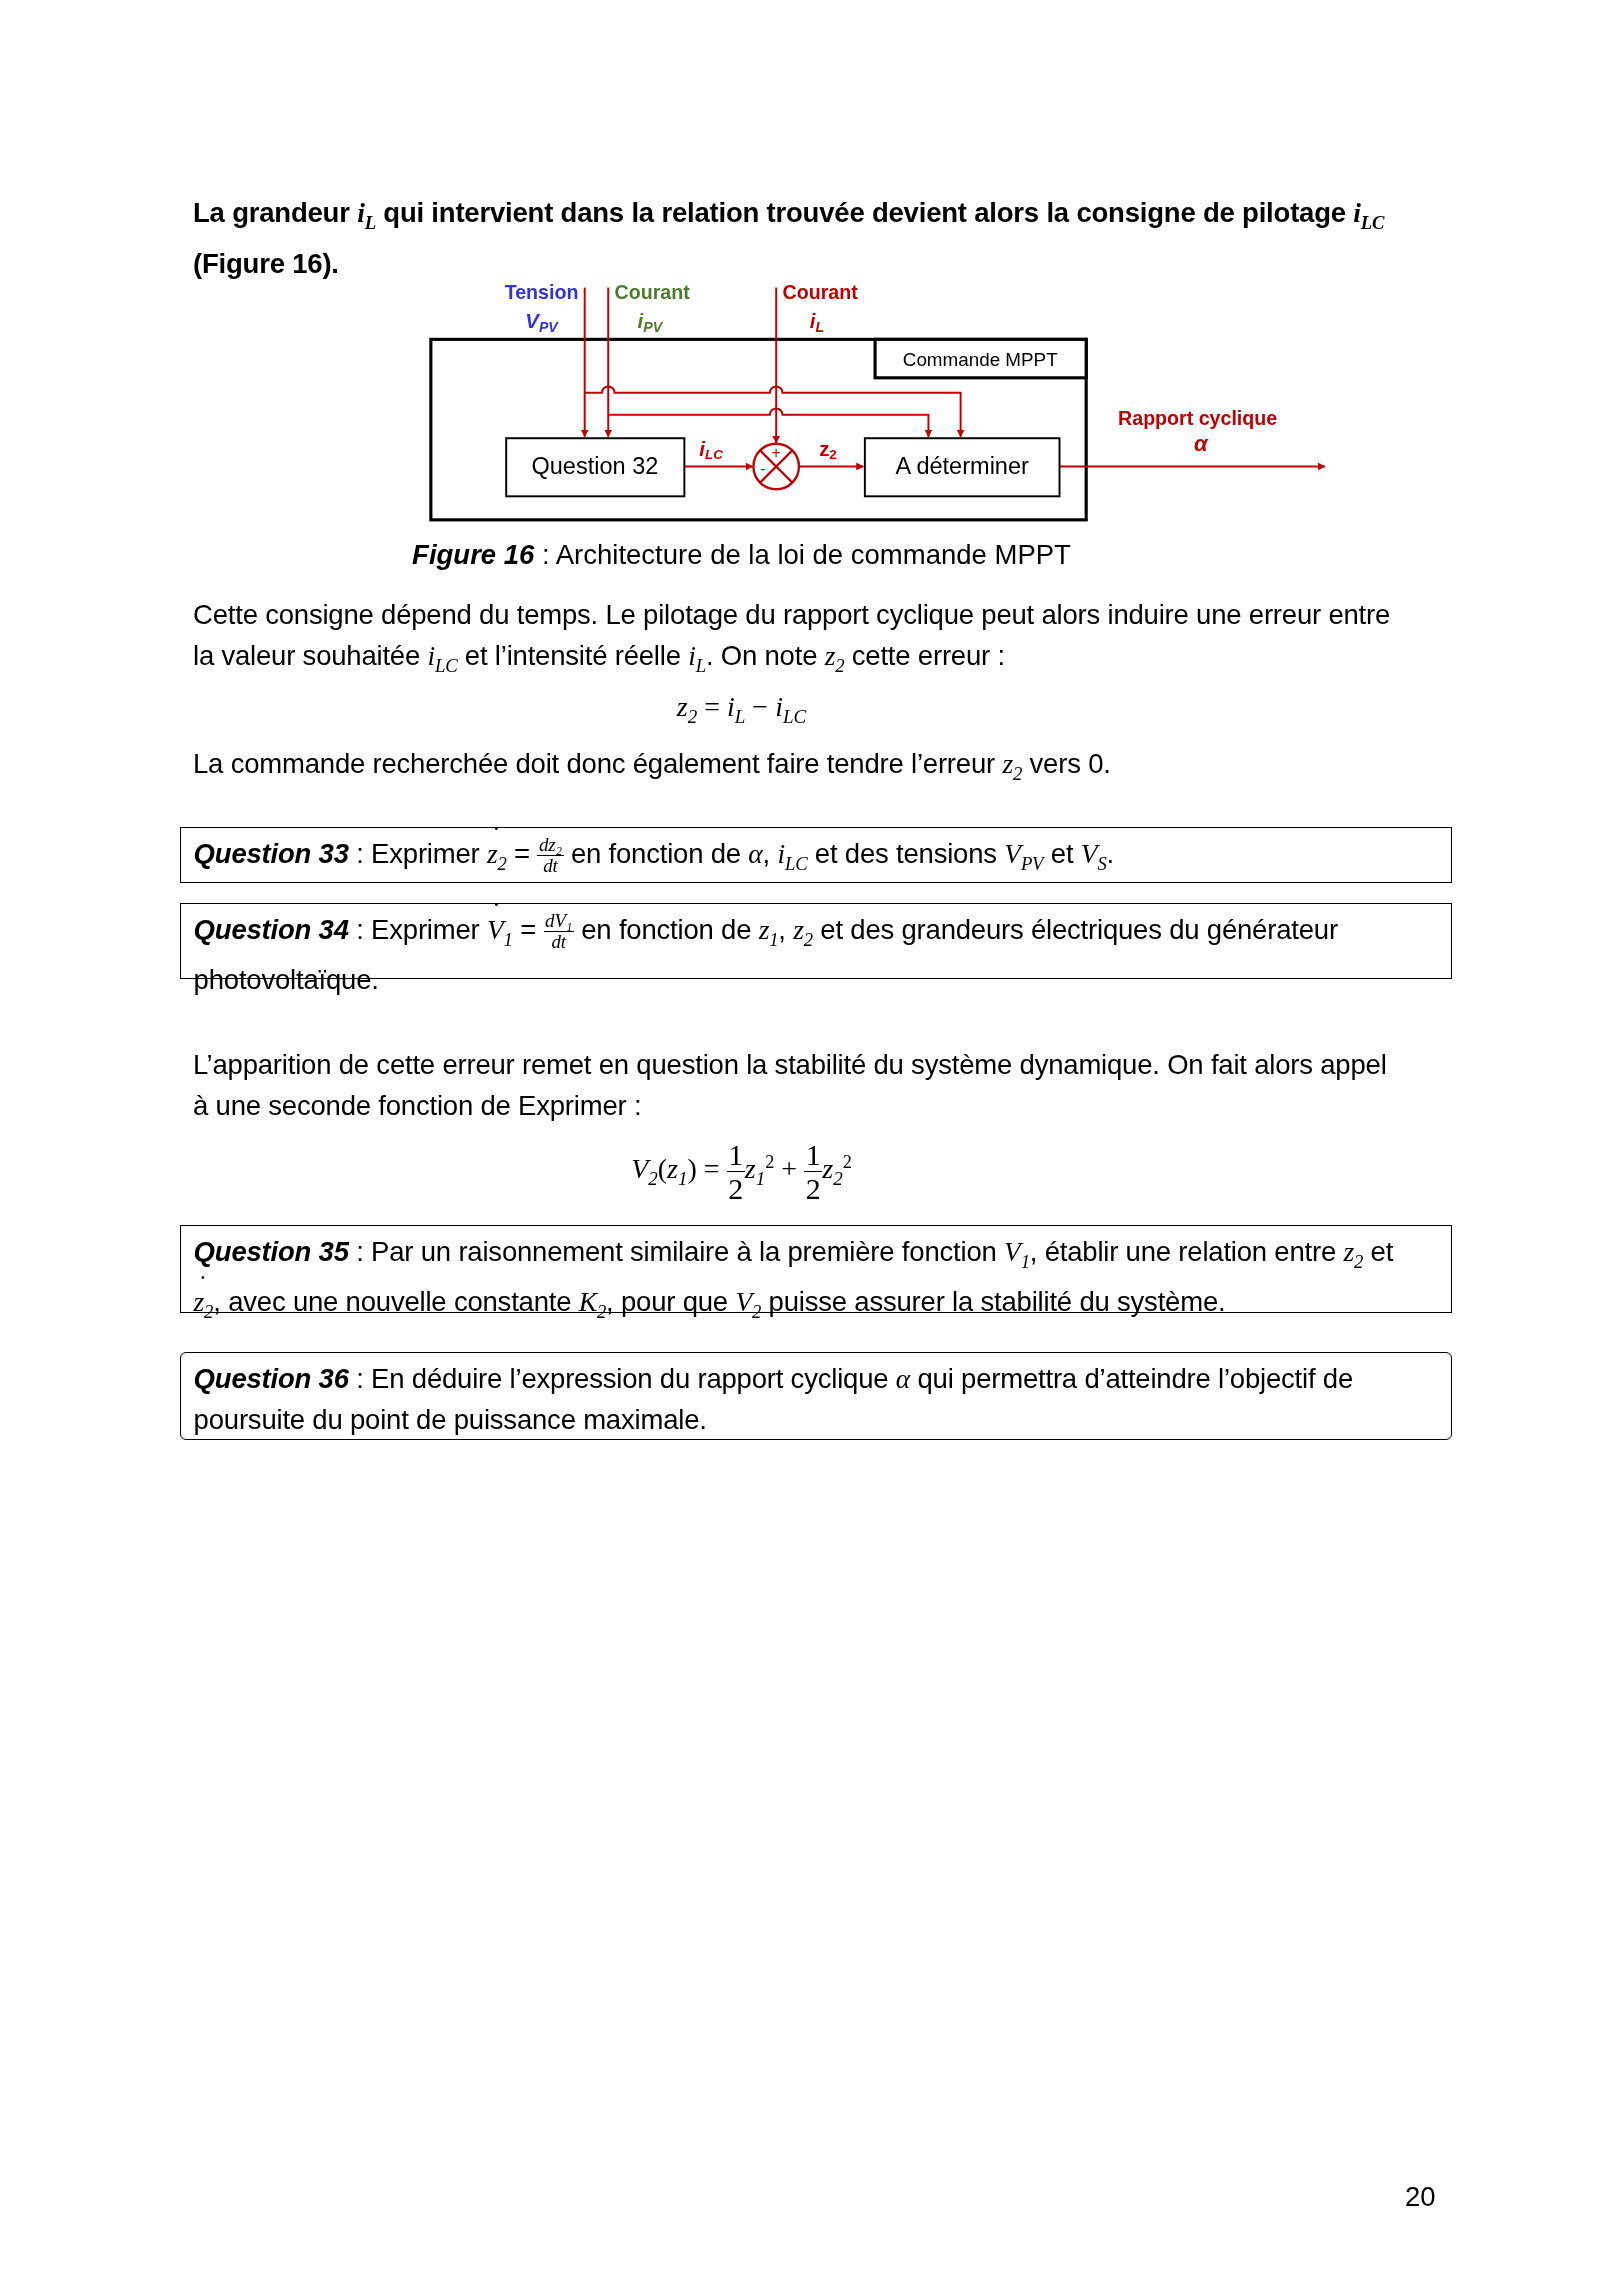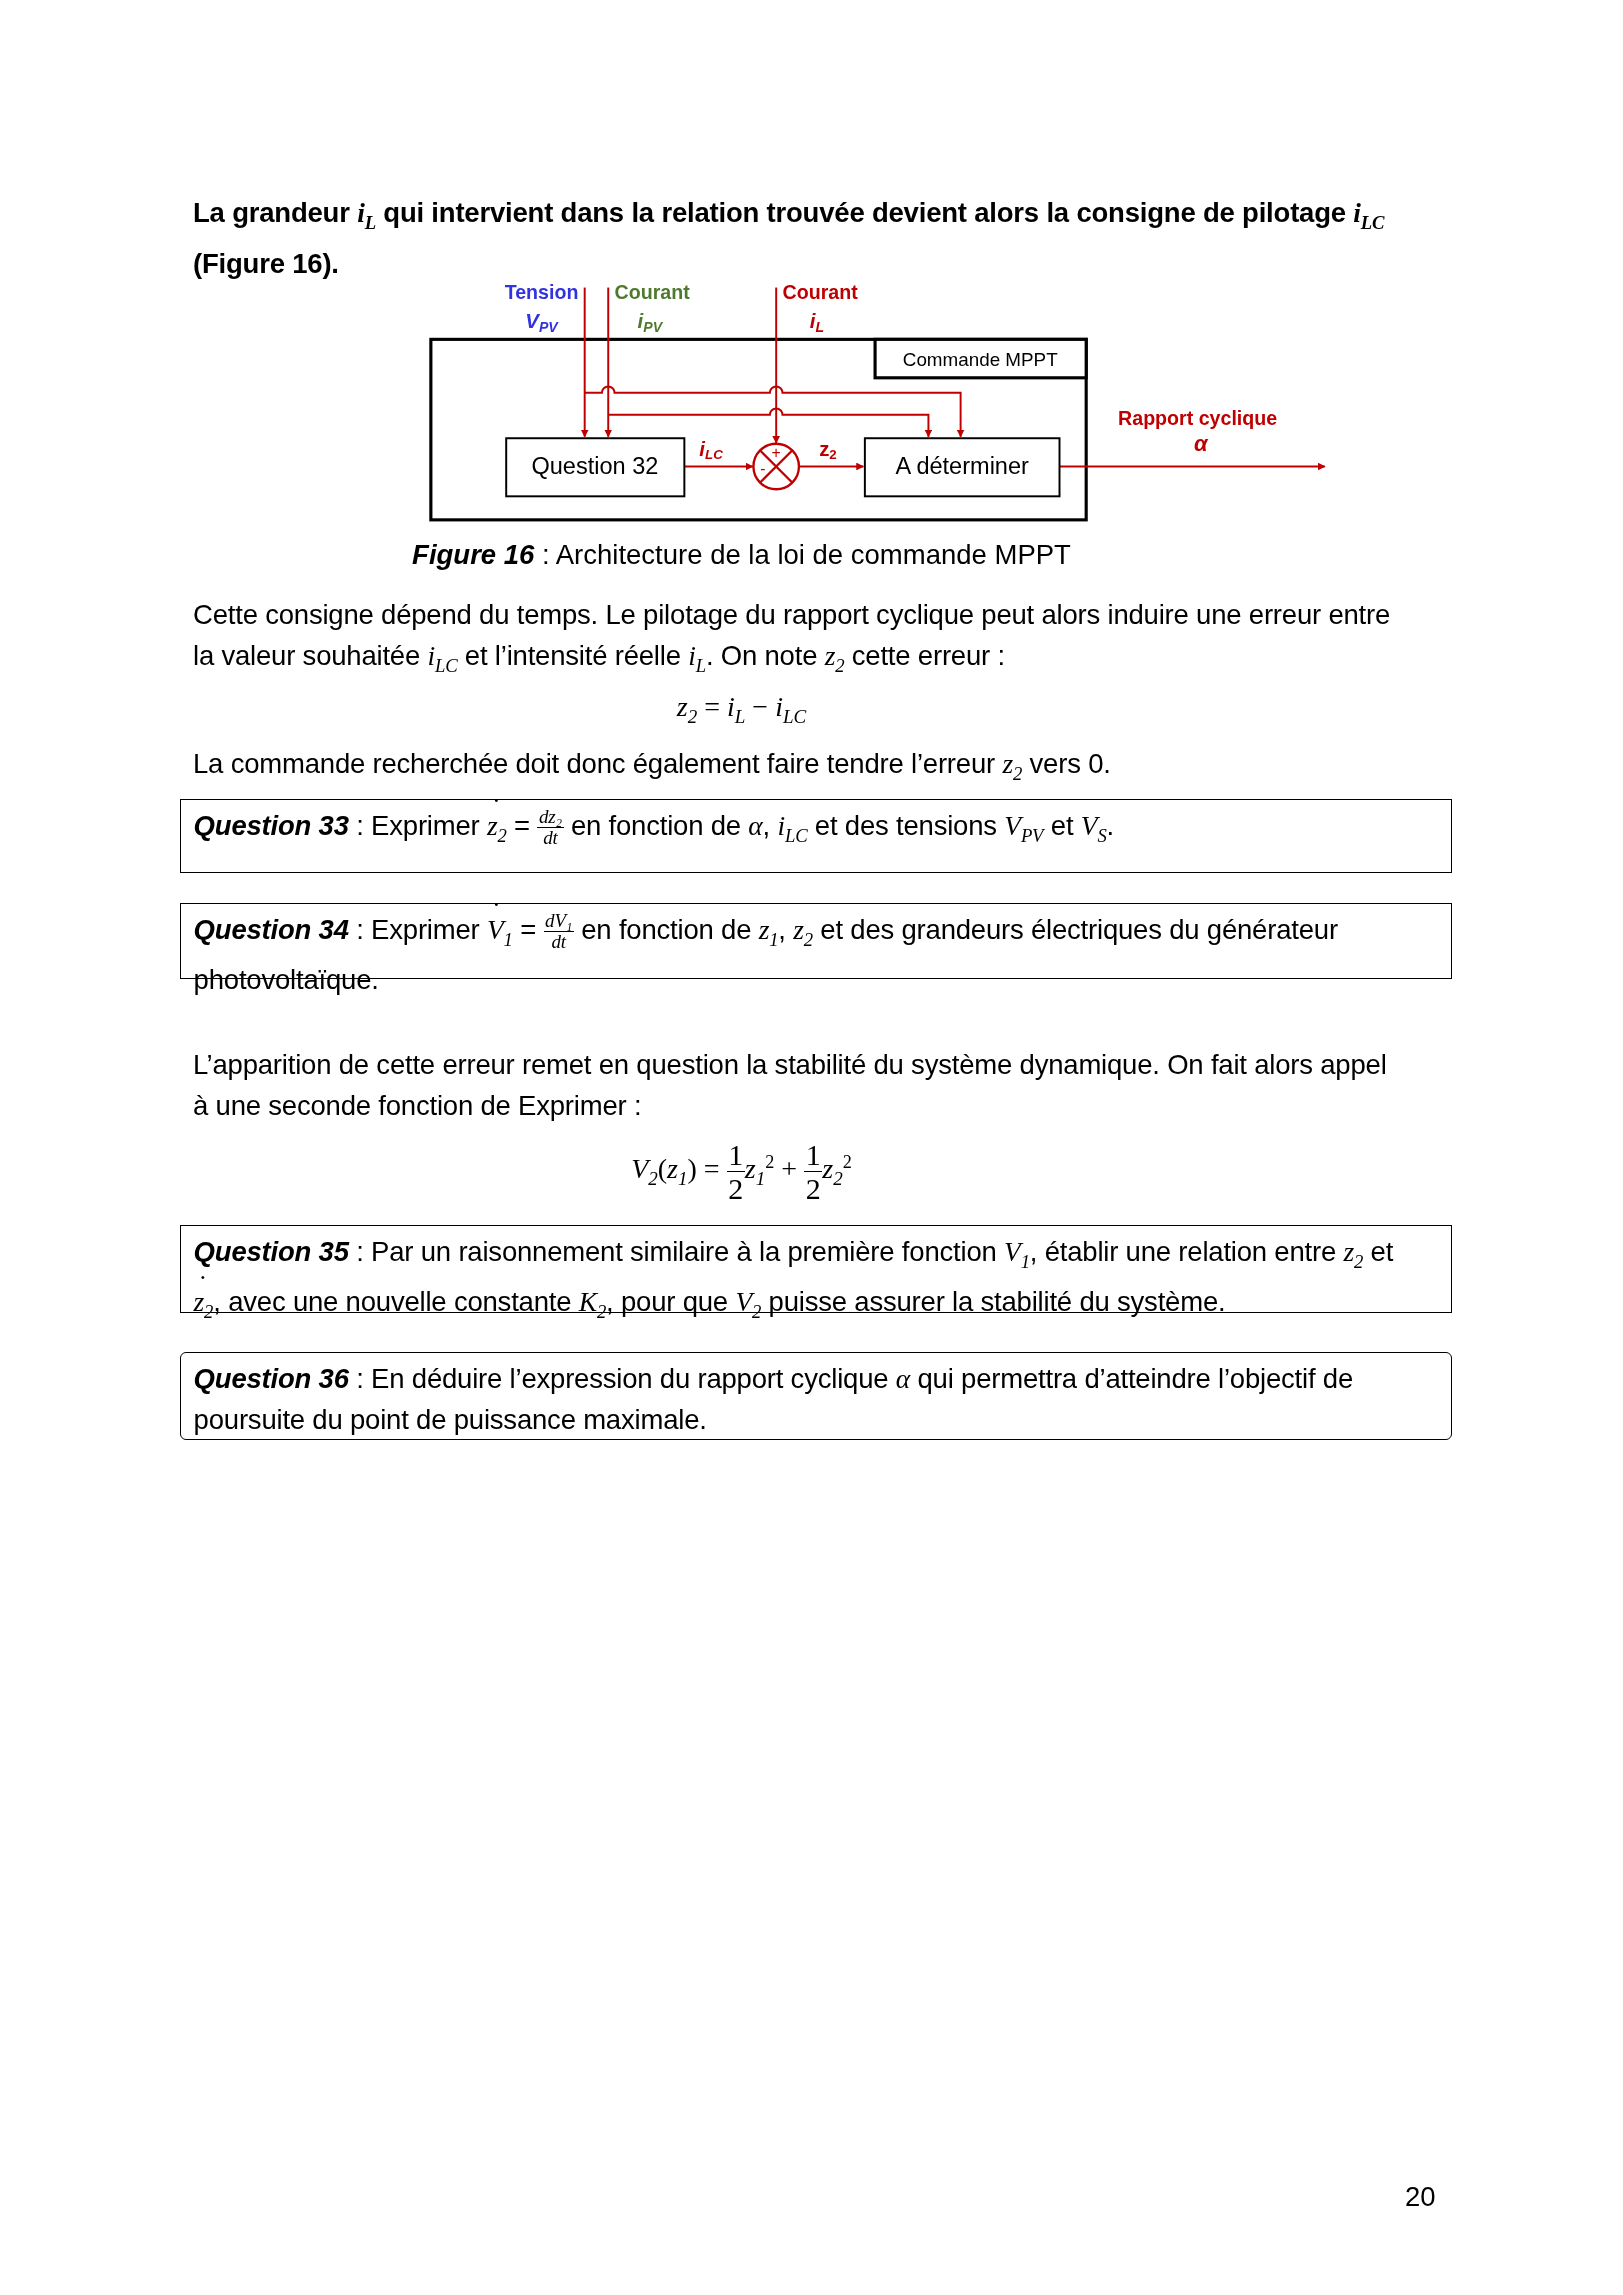--- a/index.html
+++ b/index.html
@@ -97,21 +97,21 @@
 </div>
 
 <div class="abs center math" style="top:691px; font-size:28px; font-style:normal;">
   <span class="math"><span>z</span><sub>2</sub></span><span class="math" style="font-style:normal;"> = </span><span class="math">i<sub>L</sub></span><span class="math" style="font-style:normal;"> − </span><span class="math">i<sub>LC</sub></span>
 </div>
 
 <div class="para" style="top:743px;">
   <span>La commande recherchée doit donc également faire tendre l’erreur </span><span class="math">z<sub>2</sub></span><span> vers 0.</span>
 </div>
 
-<div class="qbox" style="top:799px; height:74px;">
+<div class="qbox" style="top:827px; height:56px;">
   <span class="qlabel">Question 33</span><span> : Exprimer </span><span class="math dot">z<sub>2</sub></span><span> = </span><span class="frac"><span class="num">dz₂</span><span class="den">dt</span></span><span> en fonction de </span><span class="math">α</span><span>, </span><span class="math">i<sub>LC</sub></span><span> et des tensions </span><span class="math">V<sub>PV</sub></span><span> et </span><span class="math">V<sub>S</sub></span><span>.</span>
 </div>
 
 <div class="qbox" style="top:903px; height:76px;">
   <div><span class="qlabel">Question 34</span><span> : Exprimer </span><span class="math dot">V<sub>1</sub></span><span> = </span><span class="frac"><span class="num">dV₁</span><span class="den">dt</span></span><span> en fonction de </span><span class="math">z<sub>1</sub></span><span>, </span><span class="math">z<sub>2</sub></span><span> et des grandeurs électriques du générateur</span></div>
   <div>photovoltaïque.</div>
 </div>
 
 <div class="para" style="top:1044px;">
   <div>L’apparition de cette erreur remet en question la stabilité du système dynamique. On fait alors appel</div>

